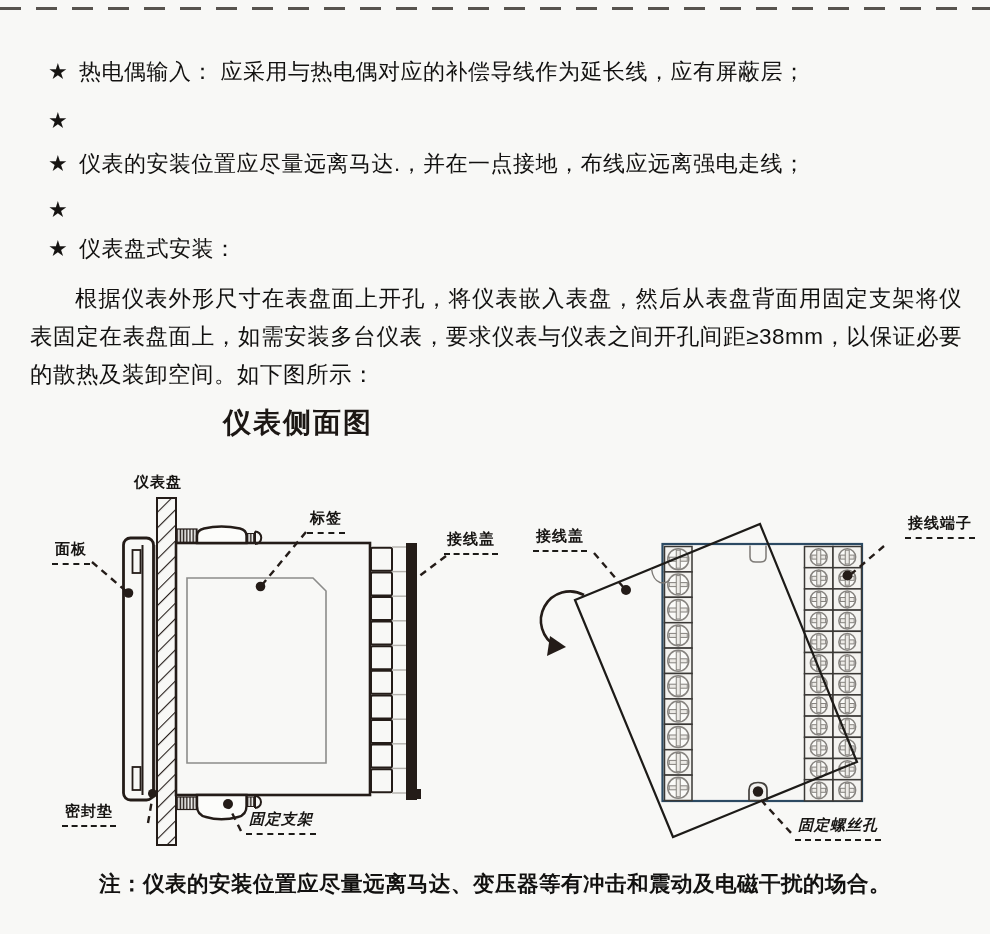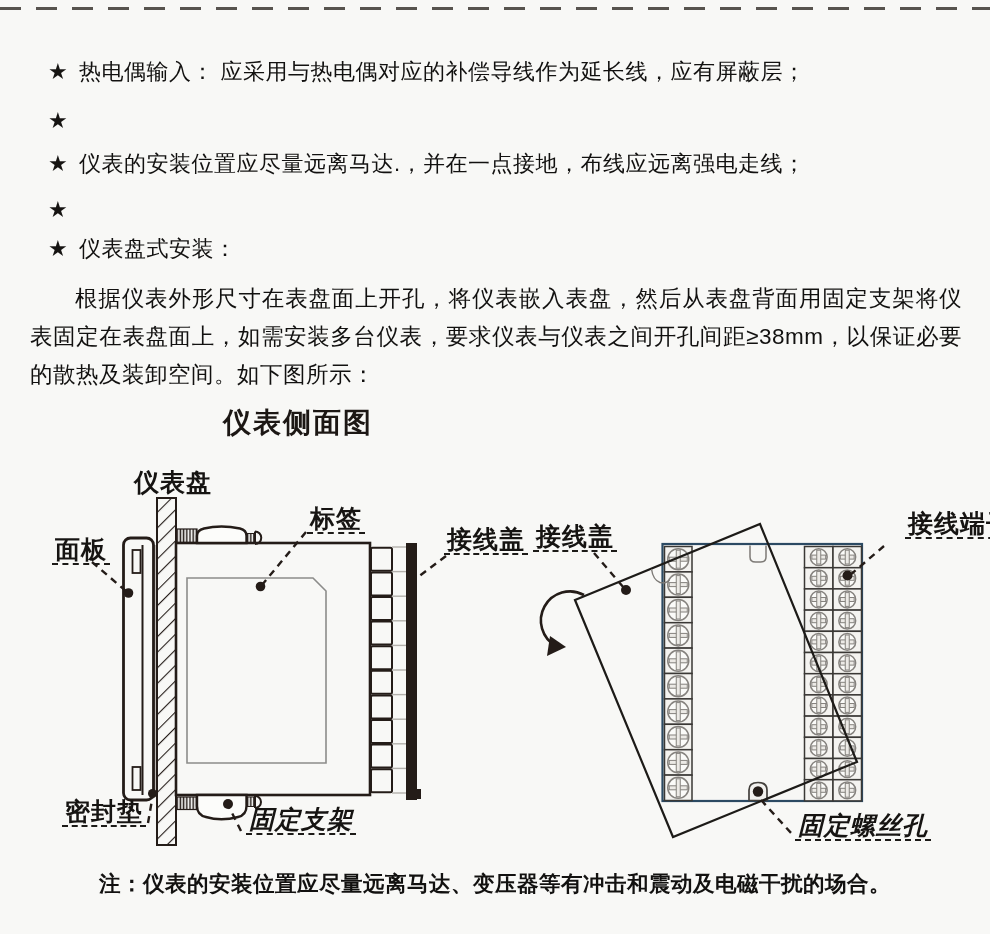--- a/index.html
+++ b/index.html
@@ -11,21 +11,21 @@
   .brow{display:flex;align-items:flex-start;}
   .brow .star{font-size:22px;line-height:27px;width:24px;flex:0 0 24px;color:#161412;}
   .brow .btext{font-size:22px;line-height:27px;font-weight:normal;margin-left:7px;letter-spacing:.5px;}
   .b0{margin-bottom:22px;} .b1{margin-bottom:16px;} .b2{margin-bottom:19px;} .b3{margin-bottom:12px;}
   .para{position:absolute;top:280px;left:30px;width:932px;margin:0;
      font-size:22.5px;font-weight:normal;line-height:38px;text-indent:2em;letter-spacing:.5px;text-align:justify;}
   .dtitle{position:absolute;top:404px;left:199px;font-family:"Liberation Serif","DejaVu Serif",serif;
      font-size:28px;font-weight:bold;letter-spacing:2px;color:#1c1714;margin-left:24px;}
   .note{position:absolute;top:869px;left:30px;width:930px;font-size:21.5px;font-weight:bold;letter-spacing:.5px;text-align:center;}
   svg#diagram-svg{position:absolute;left:0;top:0;z-index:1;pointer-events:none;}
-  .dlabel{position:absolute;z-index:2;font-size:25px;font-weight:600;color:#161412;
+  .dlabel{position:absolute;z-index:2;font-size:15px;font-weight:600;color:#161412;
      letter-spacing:1px;white-space:nowrap;line-height:20px;}
   .dunder{border-bottom:2.5px dashed #1d1b18;padding:0 3px 4px 3px;}
 </style>
 </head>
 <body>
 
 <div class="top-dashes"></div>
 
 <div class="bullets">
   <div class="brow b0">

